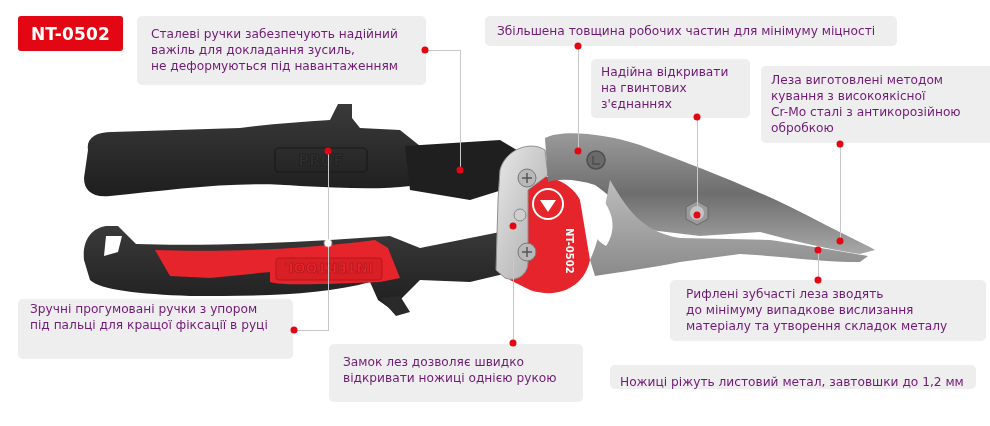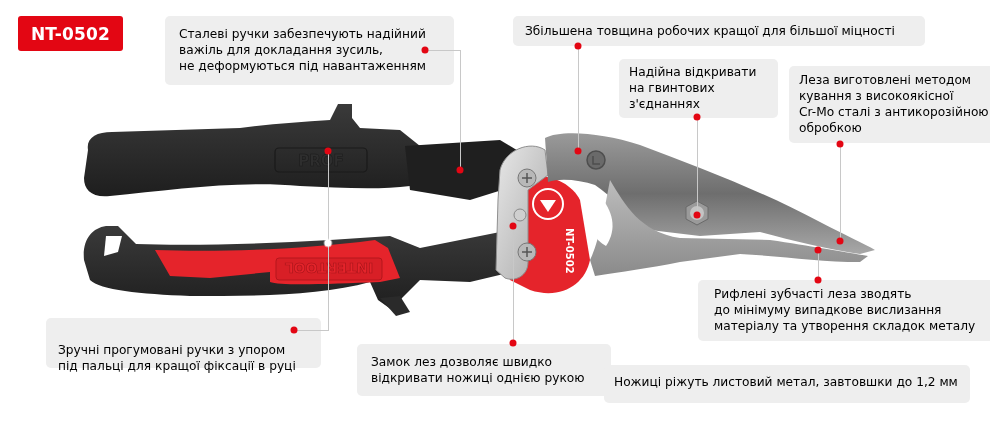--- a/index.html
+++ b/index.html
@@ -6,23 +6,22 @@
   html, body { width: 990px; height: 426px; background: #ffffff; overflow: hidden; }
   body { position: relative; font-family: "DejaVu Sans", "Liberation Sans", sans-serif; color: #1d1d1b; }
   .badge {
     position: absolute; left: 18px; top: 16px; width: 105px; height: 35px;
     background: #e30613; color: #fff; border-radius: 3px;
     font-family: "DejaVu Sans", sans-serif; font-weight: bold; font-size: 17px;
     display: flex; align-items: center; justify-content: center; letter-spacing: 0.2px;
   }
   .callout {
     position: absolute; background: #eeeeee; border-radius: 5px;
-    font-size: 12.2px; line-height: 16px; color: #000000; padding: 8px 14px;
+    font-size: 12.2px; line-height: 16px; color: #701a75; padding: 8px 14px;
     white-space: pre-line;
-    margin-left: 28px;
   }
   .leader { position: absolute; background: #c8c8c8; }
   .dot { position: absolute; width: 7px; height: 7px; border-radius: 50%; background: #e30613; transform: translate(-50%,-50%); }
   .dot.white { background: #ffffff; box-shadow: 0 0 0 1px rgba(255,255,255,0.4); }
   #tool { position: absolute; left: 0; top: 0; width: 990px; height: 426px; }
 </style>
 </head>
 <body>
 
 <svg id="tool" viewBox="0 0 990 426" xmlns="http://www.w3.org/2000/svg">
@@ -93,54 +92,54 @@
 <div class="badge">NT-0502</div>
 
 <div class="callout" style="left:137px; top:16px; width:289px; height:69px; padding:10px 14px;">Сталеві ручки забезпечують надійний
 важіль для докладання зусиль,
 не деформуються під навантаженням</div>
 <div class="leader" style="left:425px; top:50px; width:35px; height:1px;"></div>
 <div class="leader" style="left:460px; top:50px; width:1px; height:120px;"></div>
 <div class="dot" style="left:425px; top:50px;"></div>
 <div class="dot" style="left:460px; top:170px;"></div>
 
-<div class="callout" style="left:485px; top:16px; width:412px; height:30px; padding:7px 12px;">Збільшена товщина робочих кращої для більшої міцності</div>
+<div class="callout" style="left:485px; top:16px; width:412px; height:30px; padding:7px 12px;">Збільшена товщина робочих частин для мінімуму міцності</div>
 <div class="leader" style="left:578px; top:46px; width:1px; height:105px;"></div>
 <div class="dot" style="left:578px; top:46px;"></div>
 <div class="dot" style="left:578px; top:151px;"></div>
 
 <div class="callout" style="left:591px; top:59px; width:159px; height:59px; padding:5px 10px;">Надійна відкривати
 на гвинтових
 з'єднаннях</div>
 <div class="leader" style="left:697px; top:117px; width:1px; height:98px;"></div>
 <div class="dot" style="left:697px; top:117px;"></div>
 <div class="dot" style="left:697px; top:215px;"></div>
 
 <div class="callout" style="left:761px; top:66px; width:252px; height:77px; padding:6px 10px;">Леза виготовлені методом
 кування з високоякісної
 Cr-Mo сталі з антикорозійною
 обробкою</div>
 <div class="leader" style="left:840px; top:144px; width:1px; height:97px;"></div>
 <div class="dot" style="left:840px; top:144px;"></div>
 <div class="dot" style="left:840px; top:241px;"></div>
 
-<div class="callout" style="left:18px; top:318px; width:275px; height:50px; padding:24px 12px;">Зручні прогумовані ручки з упором
+<div class="callout" style="left:18px; top:299px; width:275px; height:60px; padding:2px 12px;">Зручні прогумовані ручки з упором
 під пальці для кращої фіксації в руці</div>
 <div class="leader" style="left:294px; top:330px; width:34px; height:1px;"></div>
 <div class="leader" style="left:328px; top:151px; width:1px; height:180px;"></div>
 <div class="dot" style="left:294px; top:330px;"></div>
 <div class="dot white" style="left:328px; top:243px;"></div>
 <div class="dot" style="left:328px; top:151px;"></div>
 
-<div class="callout" style="left:329px; top:344px; width:254px; height:52px; padding:10px 14px;">Замок лез дозволяє швидко
+<div class="callout" style="left:329px; top:344px; width:254px; height:58px; padding:10px 14px;">Замок лез дозволяє швидко
 відкривати ножиці однією рукою</div>
 <div class="leader" style="left:513px; top:226px; width:1px; height:117px;"></div>
 <div class="dot" style="left:513px; top:226px;"></div>
 <div class="dot" style="left:513px; top:343px;"></div>
 
 <div class="callout" style="left:670px; top:280px; width:316px; height:61px; padding:6px 16px;">Рифлені зубчасті леза зводять
 до мінімуму випадкове вислизання
 матеріалу та утворення складок металу</div>
 <div class="leader" style="left:818px; top:250px; width:1px; height:30px;"></div>
 <div class="dot" style="left:818px; top:250px;"></div>
 <div class="dot" style="left:818px; top:280px;"></div>
 
-<div class="callout" style="left:576px; top:365px; width:366px; height:38px; padding:9px 10px;">Ножиці ріжуть листовий метал, завтовшки до 1,2 мм</div>
+<div class="callout" style="left:610px; top:365px; width:366px; height:24px; padding:9px 10px;">Ножиці ріжуть листовий метал, завтовшки до 1,2 мм</div>
 
 </body></html>

